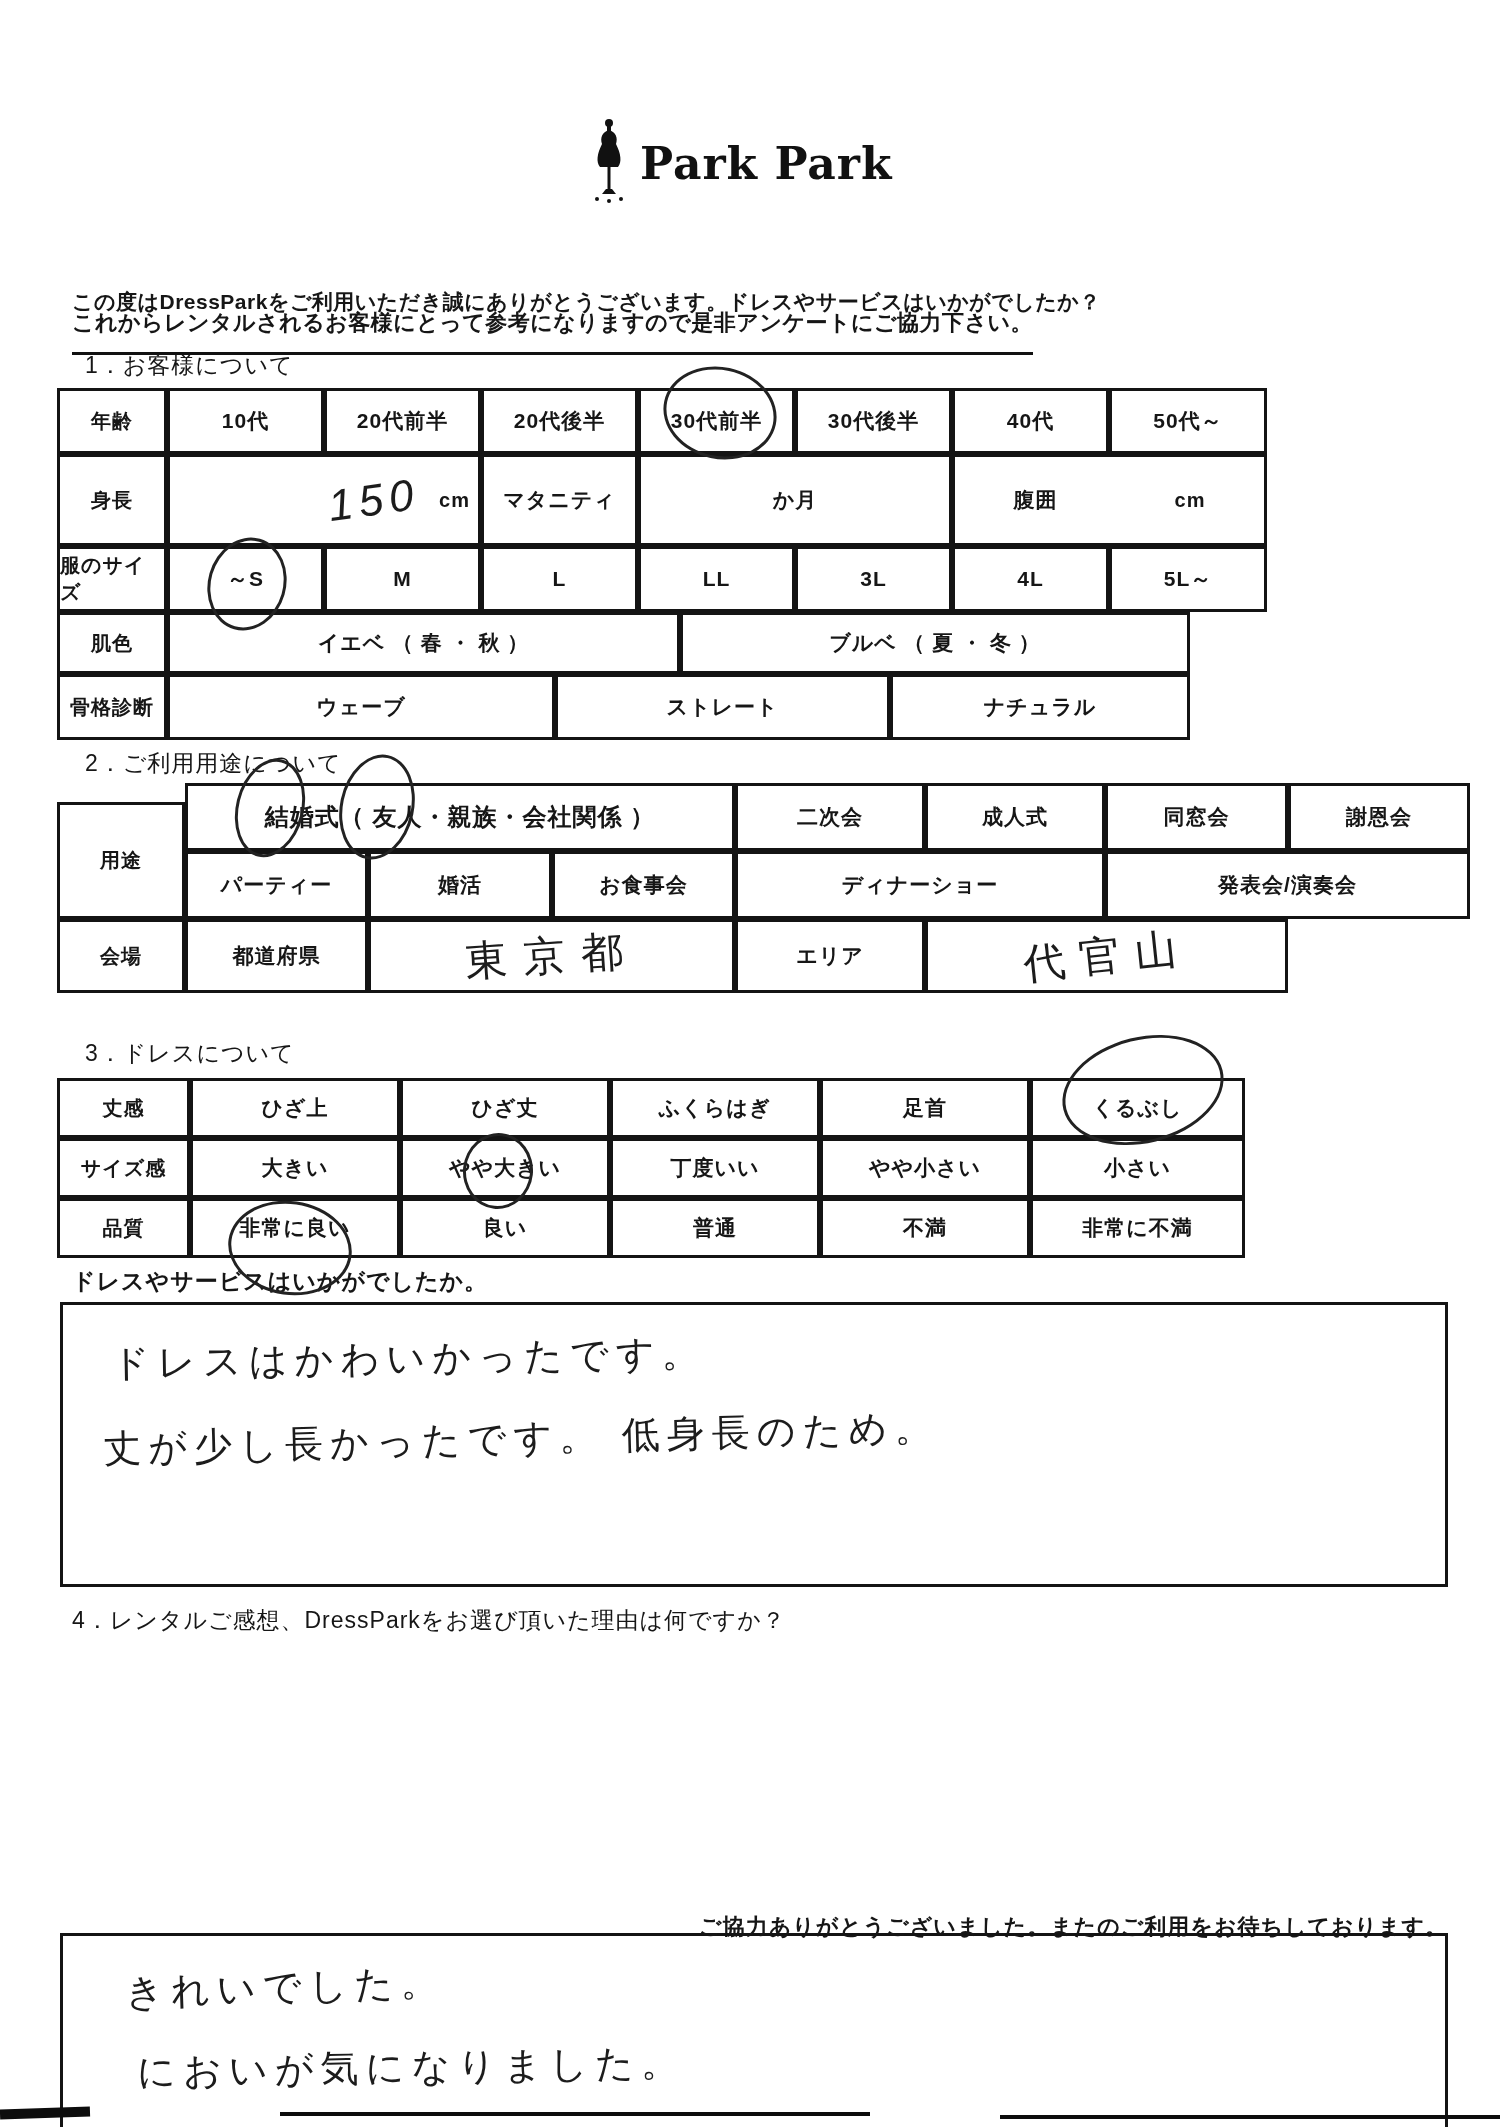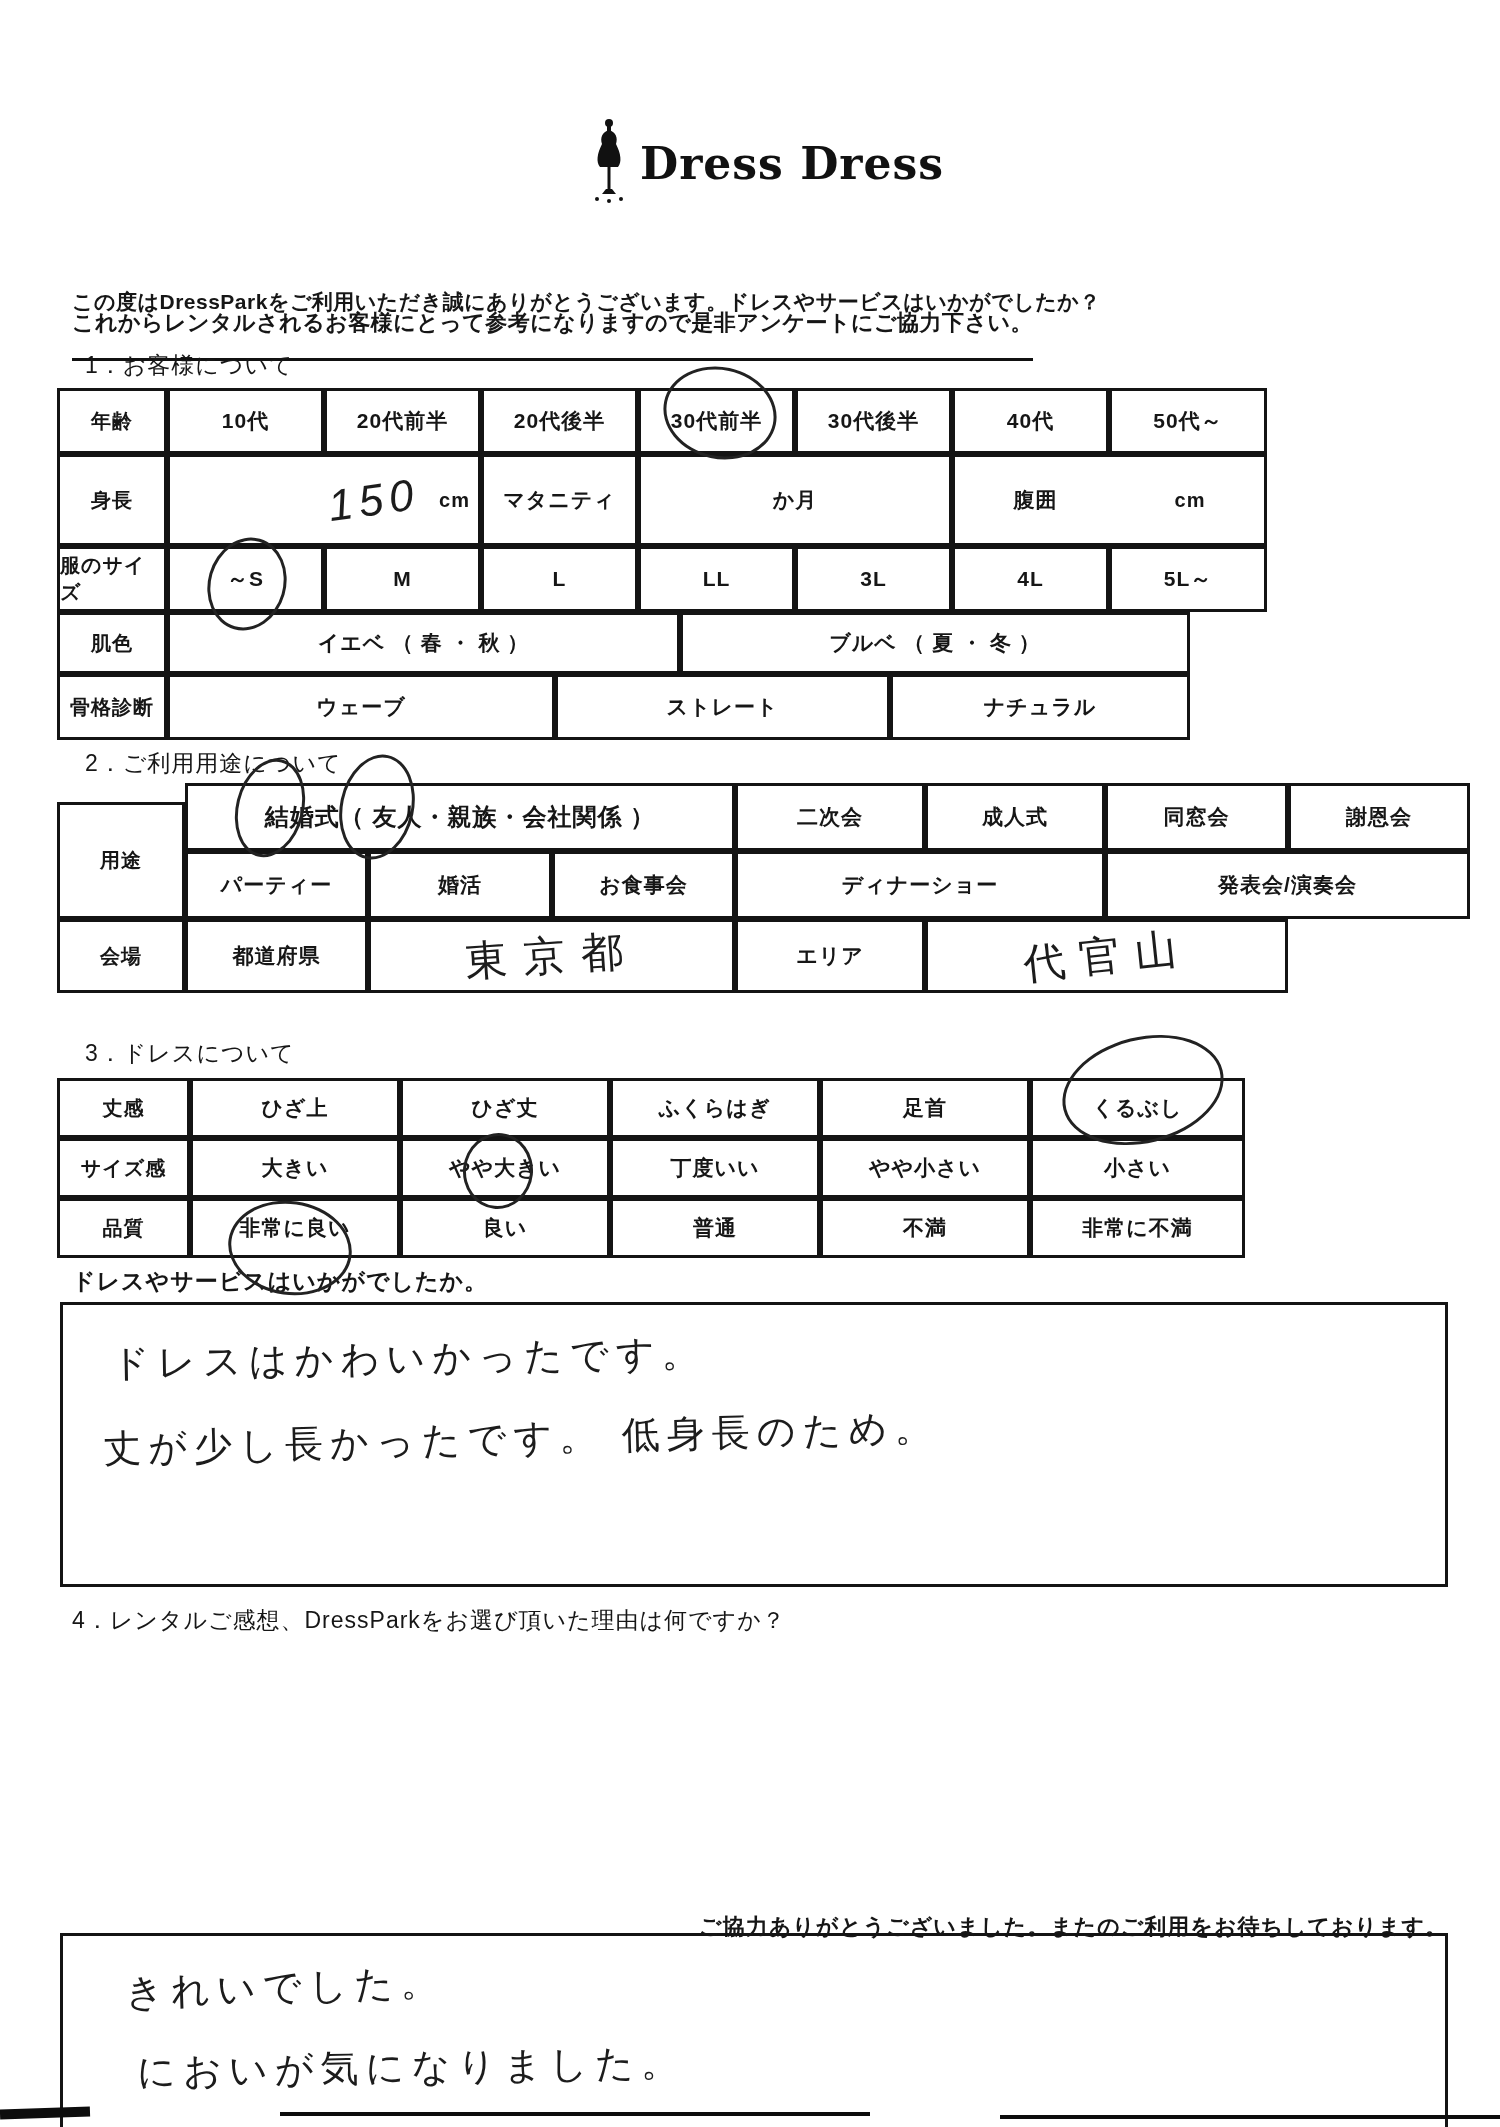--- a/index.html
+++ b/index.html
@@ -7,21 +7,21 @@
     width:1500px; height:2127px; position:relative; background:#ffffff;
     font-family:"Liberation Sans","DejaVu Sans",sans-serif; color:#161616;
     overflow:hidden;
   }
   .abs { position:absolute; }
   
   .logo { display:flex; align-items:center; gap:10px; }
   .logo-text { font-family:"DejaVu Serif","Liberation Serif",serif; font-weight:700; font-size:44px; color:#111; letter-spacing:1px; }
   
   .intro1 { font-size:21px; font-weight:600; letter-spacing:0.5px; }
-  .intro2 { font-size:22px; font-weight:800; border-bottom:3px solid #111; padding-bottom:20px; letter-spacing:0.5px; }
+  .intro2 { font-size:22px; font-weight:800; border-bottom:3px solid #111; padding-bottom:14px; letter-spacing:0.5px; }
   .sec-title { font-size:23px; font-weight:400; letter-spacing:1px; }
   
   .trow { display:flex; }
   .c {
     box-sizing:border-box; border:3px solid #141414; margin:0;
     display:flex; align-items:center; justify-content:center;
     font-weight:700; font-size:21px; position:relative; background:transparent;
     letter-spacing:1px;
   }
   .lab { font-size:20px; }
@@ -52,21 +52,21 @@
         <rect x="19" y="8" width="4" height="5"></rect>
         <path d="M21,12 C14,14 12,20 14,26 C9,36 8,44 12,49 L30,49 C34,44 33,36 28,26 C30,20 28,14 21,12 Z"></path>
         <rect x="19.5" y="49" width="3" height="24"></rect>
         <path d="M14,76 L28,76 L24,71 L18,71 Z"></path>
         <circle cx="9" cy="81" r="2"></circle>
         <circle cx="21" cy="83" r="2"></circle>
         <circle cx="33" cy="81" r="2"></circle>
       </g>
     </svg>
   </span>
-  <span class="logo-text">Dress Dress</span>
+  <span class="logo-text">Park Park</span>
 </div>
 
 <div class="abs intro1" style="left:72px; top:272px;margin-top:16px;">この度はDressParkをご利用いただき誠にありがとうございます。ドレスやサービスはいかがでしたか？</div>
 <div class="abs intro2" style="left:72px; top:308px;">これからレンタルされるお客様にとって参考になりますので是非アンケートにご協力下さい。</div>
 
 <div class="abs sec-title" style="left:85px; top:350px;">1．お客様について</div>
 
 <div class="abs" style="left:57px; top:388px;">
 
   <div class="trow">

